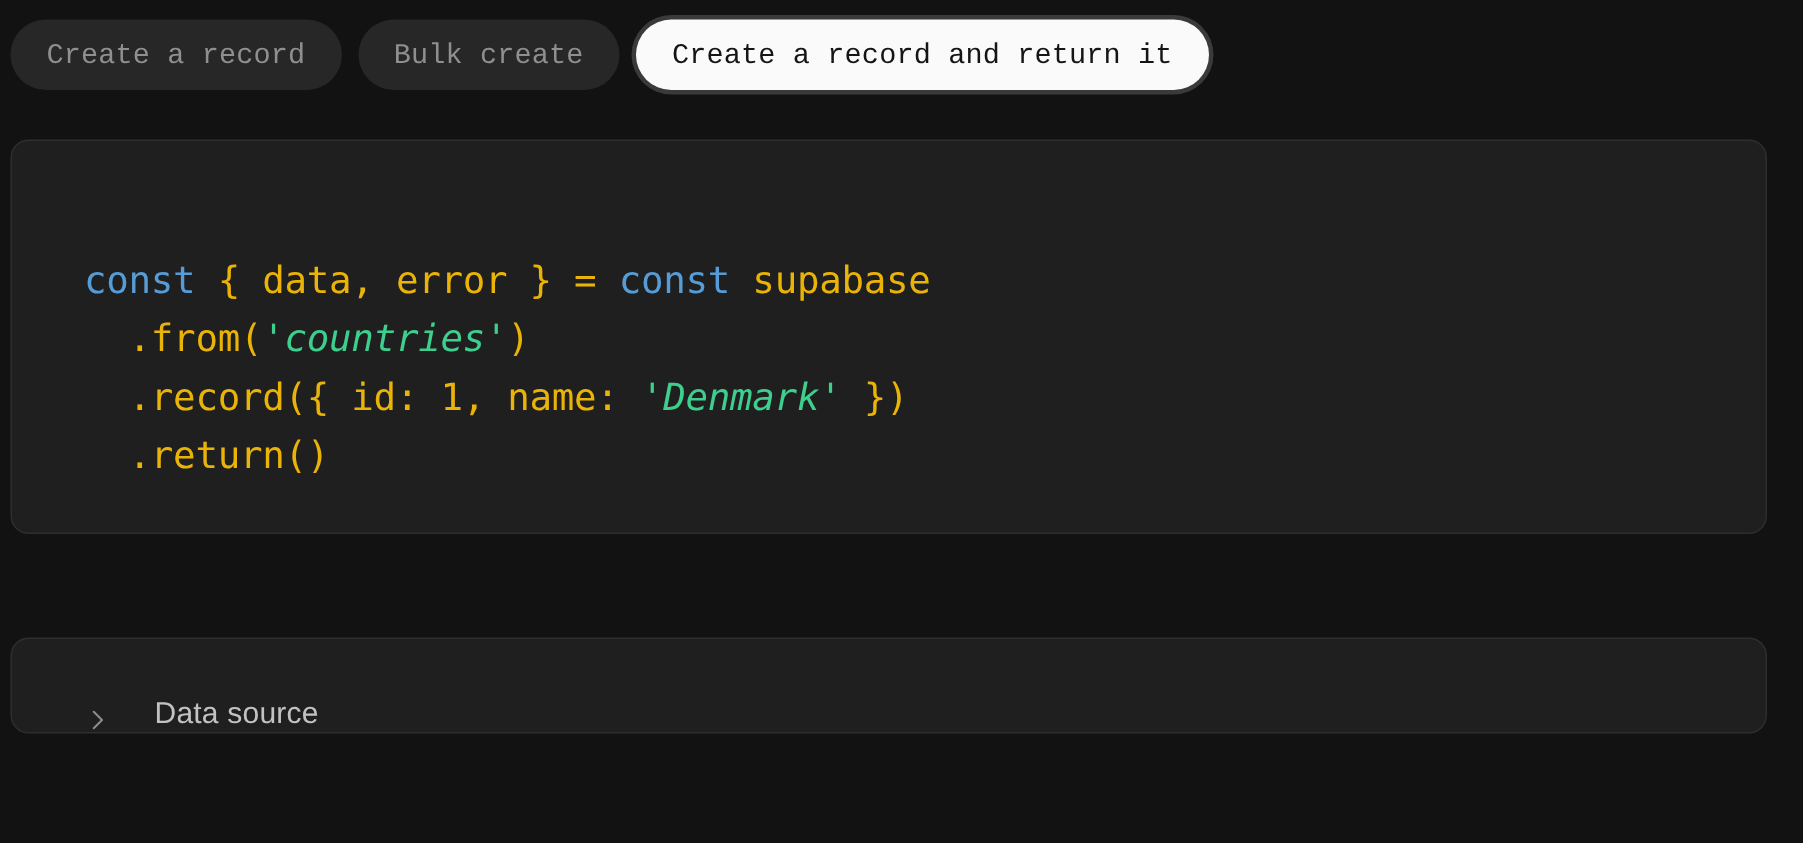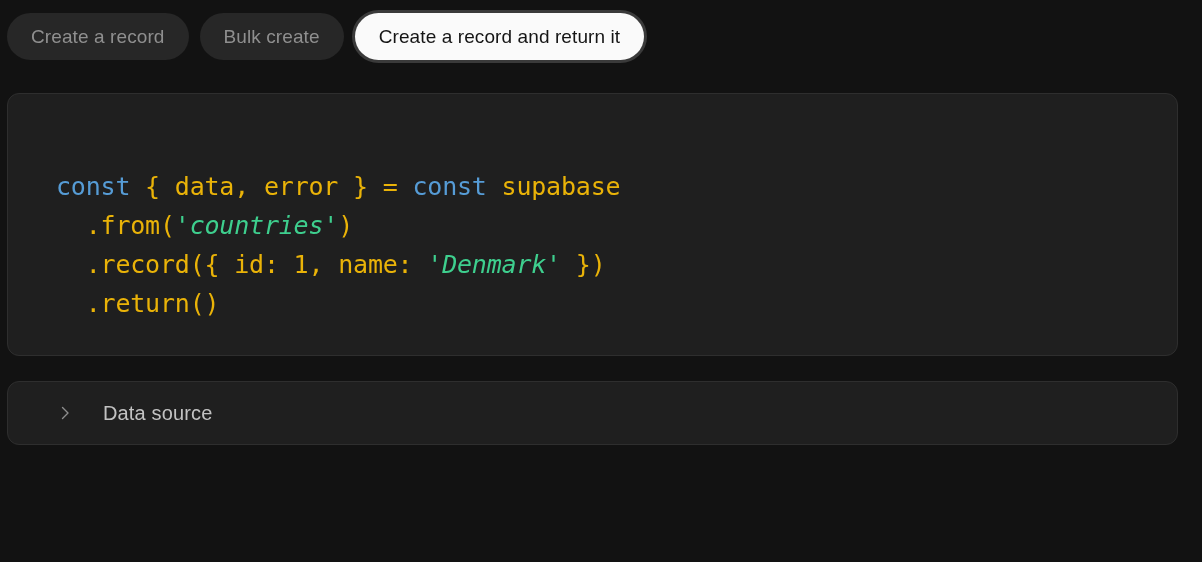--- a/index.html
+++ b/index.html
@@ -39,21 +39,21 @@
     display: flex;
     align-items: center;
     justify-content: center;
     padding: 0 24px;
     border-radius: 24px;
     font-size: 19px;
     letter-spacing: 0.1px;
     white-space: nowrap;
     border: none;
     cursor: pointer;
-    font-family: Liberation Sans, sans-serif;
+    font-family: Liberation Mono, monospace;
   }
 
   .tab--inactive {
     background: #272727;
     color: #8f8f8f;
   }
 
   .tab--active {
     background: #fafafa;
     color: #151515;
@@ -71,22 +71,23 @@
   }
 
   .panel--code {
     top: 93px;
     height: 263px;
   }
 
   .panel--accordion {
     height: 64px;
     display: flex;
-    align-items: center;
+    align-items: flex-end;
     cursor: pointer;
+    margin-top: 44px;
   }
 
   .panel--accordion-1 { top: 381px; }
   .panel--accordion-2 { top: 467px; }
 
   
   .code {
     position: absolute;
     left: 48px;
     top: 73px;

